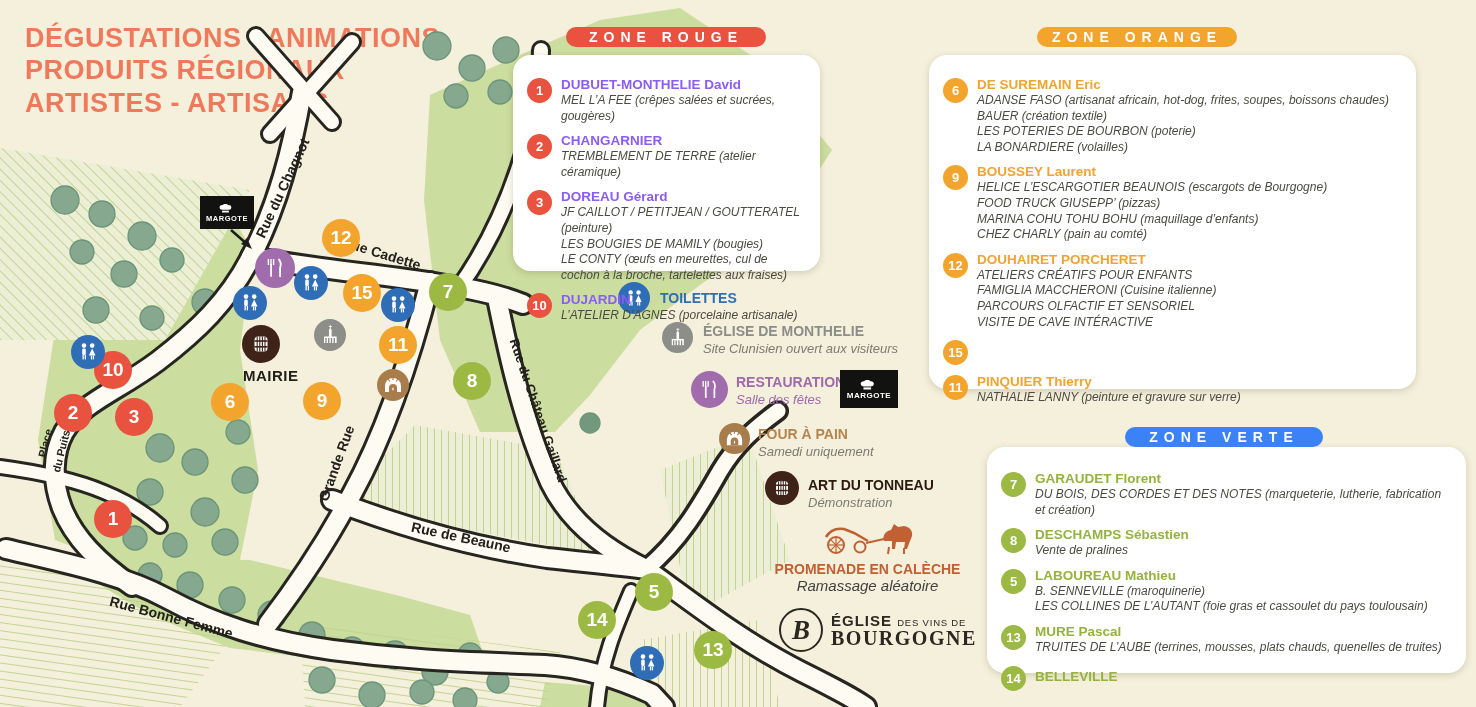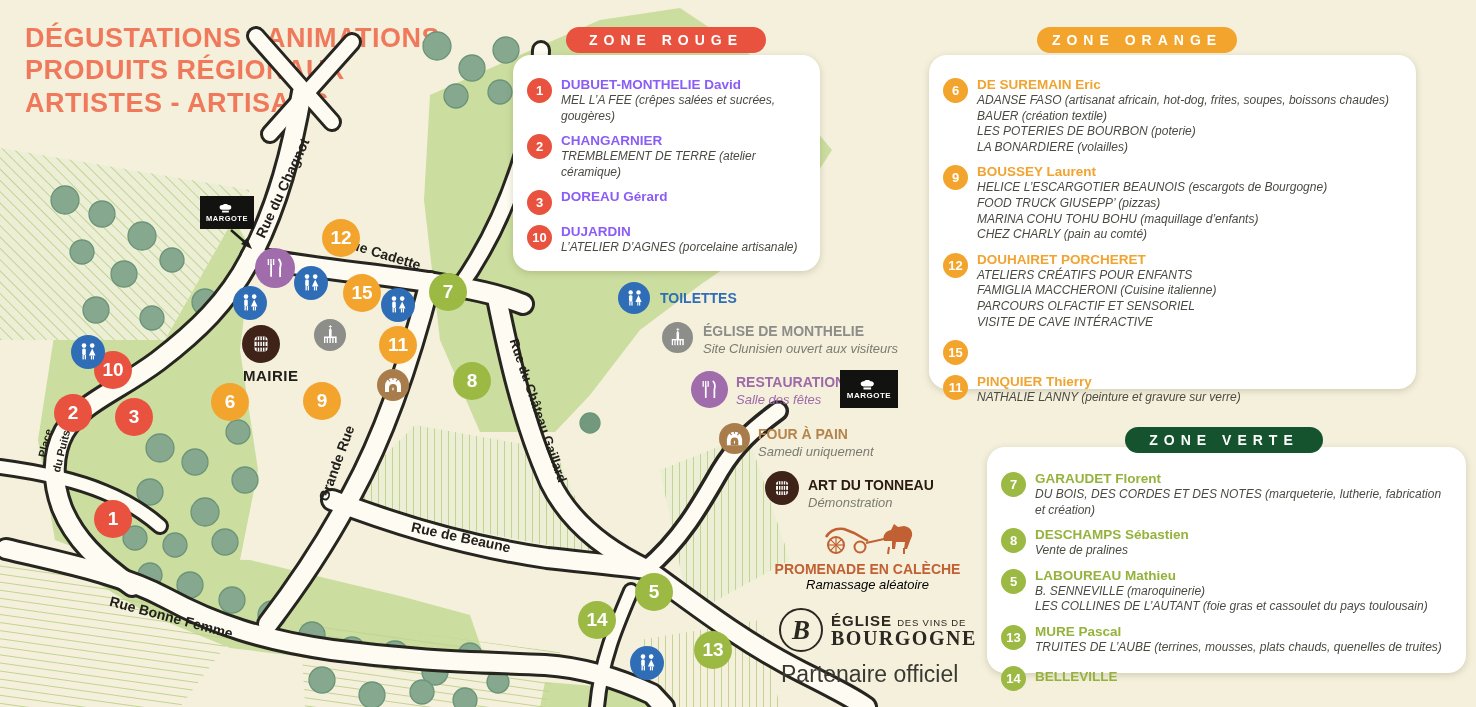--- a/index.html
+++ b/index.html
@@ -6,47 +6,47 @@
   .canvas{position:relative;width:1476px;height:707px;overflow:hidden;background:#f4f0dc;
           font-family:"Liberation Sans",sans-serif;color:#3c3b33;}
   svg text{font-family:"Liberation Sans",sans-serif;}
 
   
   .page-title{position:absolute;left:25px;top:22px;width:440px;font-size:27px;line-height:1.2;
               font-weight:bold;color:#f0795c;white-space:pre-line;letter-spacing:.5px;}
 
   
   .card{position:absolute;background:#fff;border-radius:18px;box-shadow:0 2px 7px rgba(90,80,40,.22);}
-  .pill{position:absolute;height:26px;border-radius:14px;display:flex;align-items:center;justify-content:center;
+  .pill{position:absolute;height:20px;border-radius:14px;display:flex;align-items:center;justify-content:center;
         color:#fff;font-weight:bold;font-size:14px;letter-spacing:6px;z-index:6;}
   .card-rouge{left:513px;top:55px;width:307px;height:216px;z-index:5;}
   .pill-rouge{left:566px;top:27px;width:200px;background:#e8523f;}
   .card-orange{left:929px;top:55px;width:487px;height:334px;z-index:5;}
   .pill-orange{left:1037px;top:27px;width:200px;background:#f3a42c;}
   .card-verte{left:987px;top:447px;width:479px;height:226px;z-index:5;}
-  .pill-verte{left:1125px;top:427px;width:198px;background:#14532d;}
+  .pill-verte{left:1125px;top:427px;width:198px;background:#3b82f6;}
   .card-inner{padding:22px 12px 8px 14px;display:flex;flex-direction:column;gap:9px;}
   .item{display:flex;gap:9px;}
   .badge{flex:0 0 25px;width:25px;height:25px;border-radius:50%;color:#fff;font-weight:bold;font-size:13px;
          display:flex;align-items:center;justify-content:center;margin-top:1px;}
   .bg-red{background:#e8523f}.bg-orange{background:#f3a42c}.bg-green{background:#9cb944}
   .ititle{font-weight:bold;font-size:13.5px;margin-bottom:1px;}
   .c-red{color:#8b5cf6}.c-orange{color:#f0a431}.c-green{color:#95b33c}
   .ilines{font-style:italic;font-size:12px;line-height:1.3;color:#4b4a42;white-space:pre-line;}
 
   
   .lg-ic{position:absolute;border-radius:50%;display:flex;align-items:center;justify-content:center;z-index:4;}
   .lg-title{position:absolute;font-weight:bold;font-size:14px;z-index:4;}
   .lg-sub{position:absolute;font-style:italic;font-size:13px;color:#7c7b72;z-index:4;}
   .margote{position:absolute;background:#121210;color:#fff;display:flex;flex-direction:column;
            align-items:center;justify-content:center;z-index:6;font-weight:bold;letter-spacing:.5px;}
   .margote span{font-size:8px;}
   .caleche-block{position:absolute;left:770px;top:515px;width:195px;text-align:center;z-index:4;}
   .caleche-title{font-weight:bold;font-size:14px;color:#c16133;margin-top:2px;}
-  .caleche-sub{font-style:italic;font-size:13px;color:#000000;}
+  .caleche-sub{font-style:italic;font-size:15px;color:#404040;}
 
   
   .partner{position:absolute;left:779px;top:608px;z-index:4;color:#2b2721;}
   .logo-row{display:flex;align-items:center;gap:8px;}
   .logo-b{width:40px;height:40px;border:2.4px solid #2b2721;border-radius:50%;display:flex;align-items:center;
           justify-content:center;font-family:"Liberation Serif",serif;font-style:italic;font-size:27px;font-weight:bold;}
   .logo-l1{font-size:15px;font-weight:bold;letter-spacing:1px;}
   .logo-l1 small{font-size:9.5px;font-weight:normal;letter-spacing:.8px;}
   .logo-l2{font-family:"Liberation Serif",serif;font-size:20px;font-weight:bold;letter-spacing:1.5px;line-height:.95;}
   .tagline{font-size:23px;color:#3a3a32;margin-top:9px;margin-left:2px;}
@@ -341,20 +341,23 @@
         <span class="badge bg-red">2</span>
         <div>
             <div class="ititle c-red">CHANGARNIER</div>
         <div class="ilines">TREMBLEMENT DE TERRE (atelier céramique)</div>
           </div>
       </div>
       <div class="item">
         <span class="badge bg-red">3</span>
         <div>
             <div class="ititle c-red">DOREAU Gérard</div>
+        <div class="ilines">JF CAILLOT / PETITJEAN / GOUTTERATEL (peinture)
+LES BOUGIES DE MAMILY (bougies)
+LE CONTY (œufs en meurettes, cul de cochon à la broche, tartelettes aux fraises)</div>
           </div>
       </div>
       <div class="item">
         <span class="badge bg-red">10</span>
         <div>
             <div class="ititle c-red">DUJARDIN</div>
         <div class="ilines">L’ATELIER D’AGNES (porcelaine artisanale)</div>
           </div>
       </div>
     </div>
@@ -543,16 +546,15 @@
 
   <div class="partner">
     <div class="logo-row">
       <div class="logo-b">B</div>
       <div>
         <div class="logo-l1"><span>ÉGLISE</span>
           <small>DES VINS DE</small></div>
         <div class="logo-l2">BOURGOGNE</div>
       </div>
     </div>
-    <div class="tagline">Partenaire officiel</div>
   </div>
 
 </div>
 
 </body></html>

